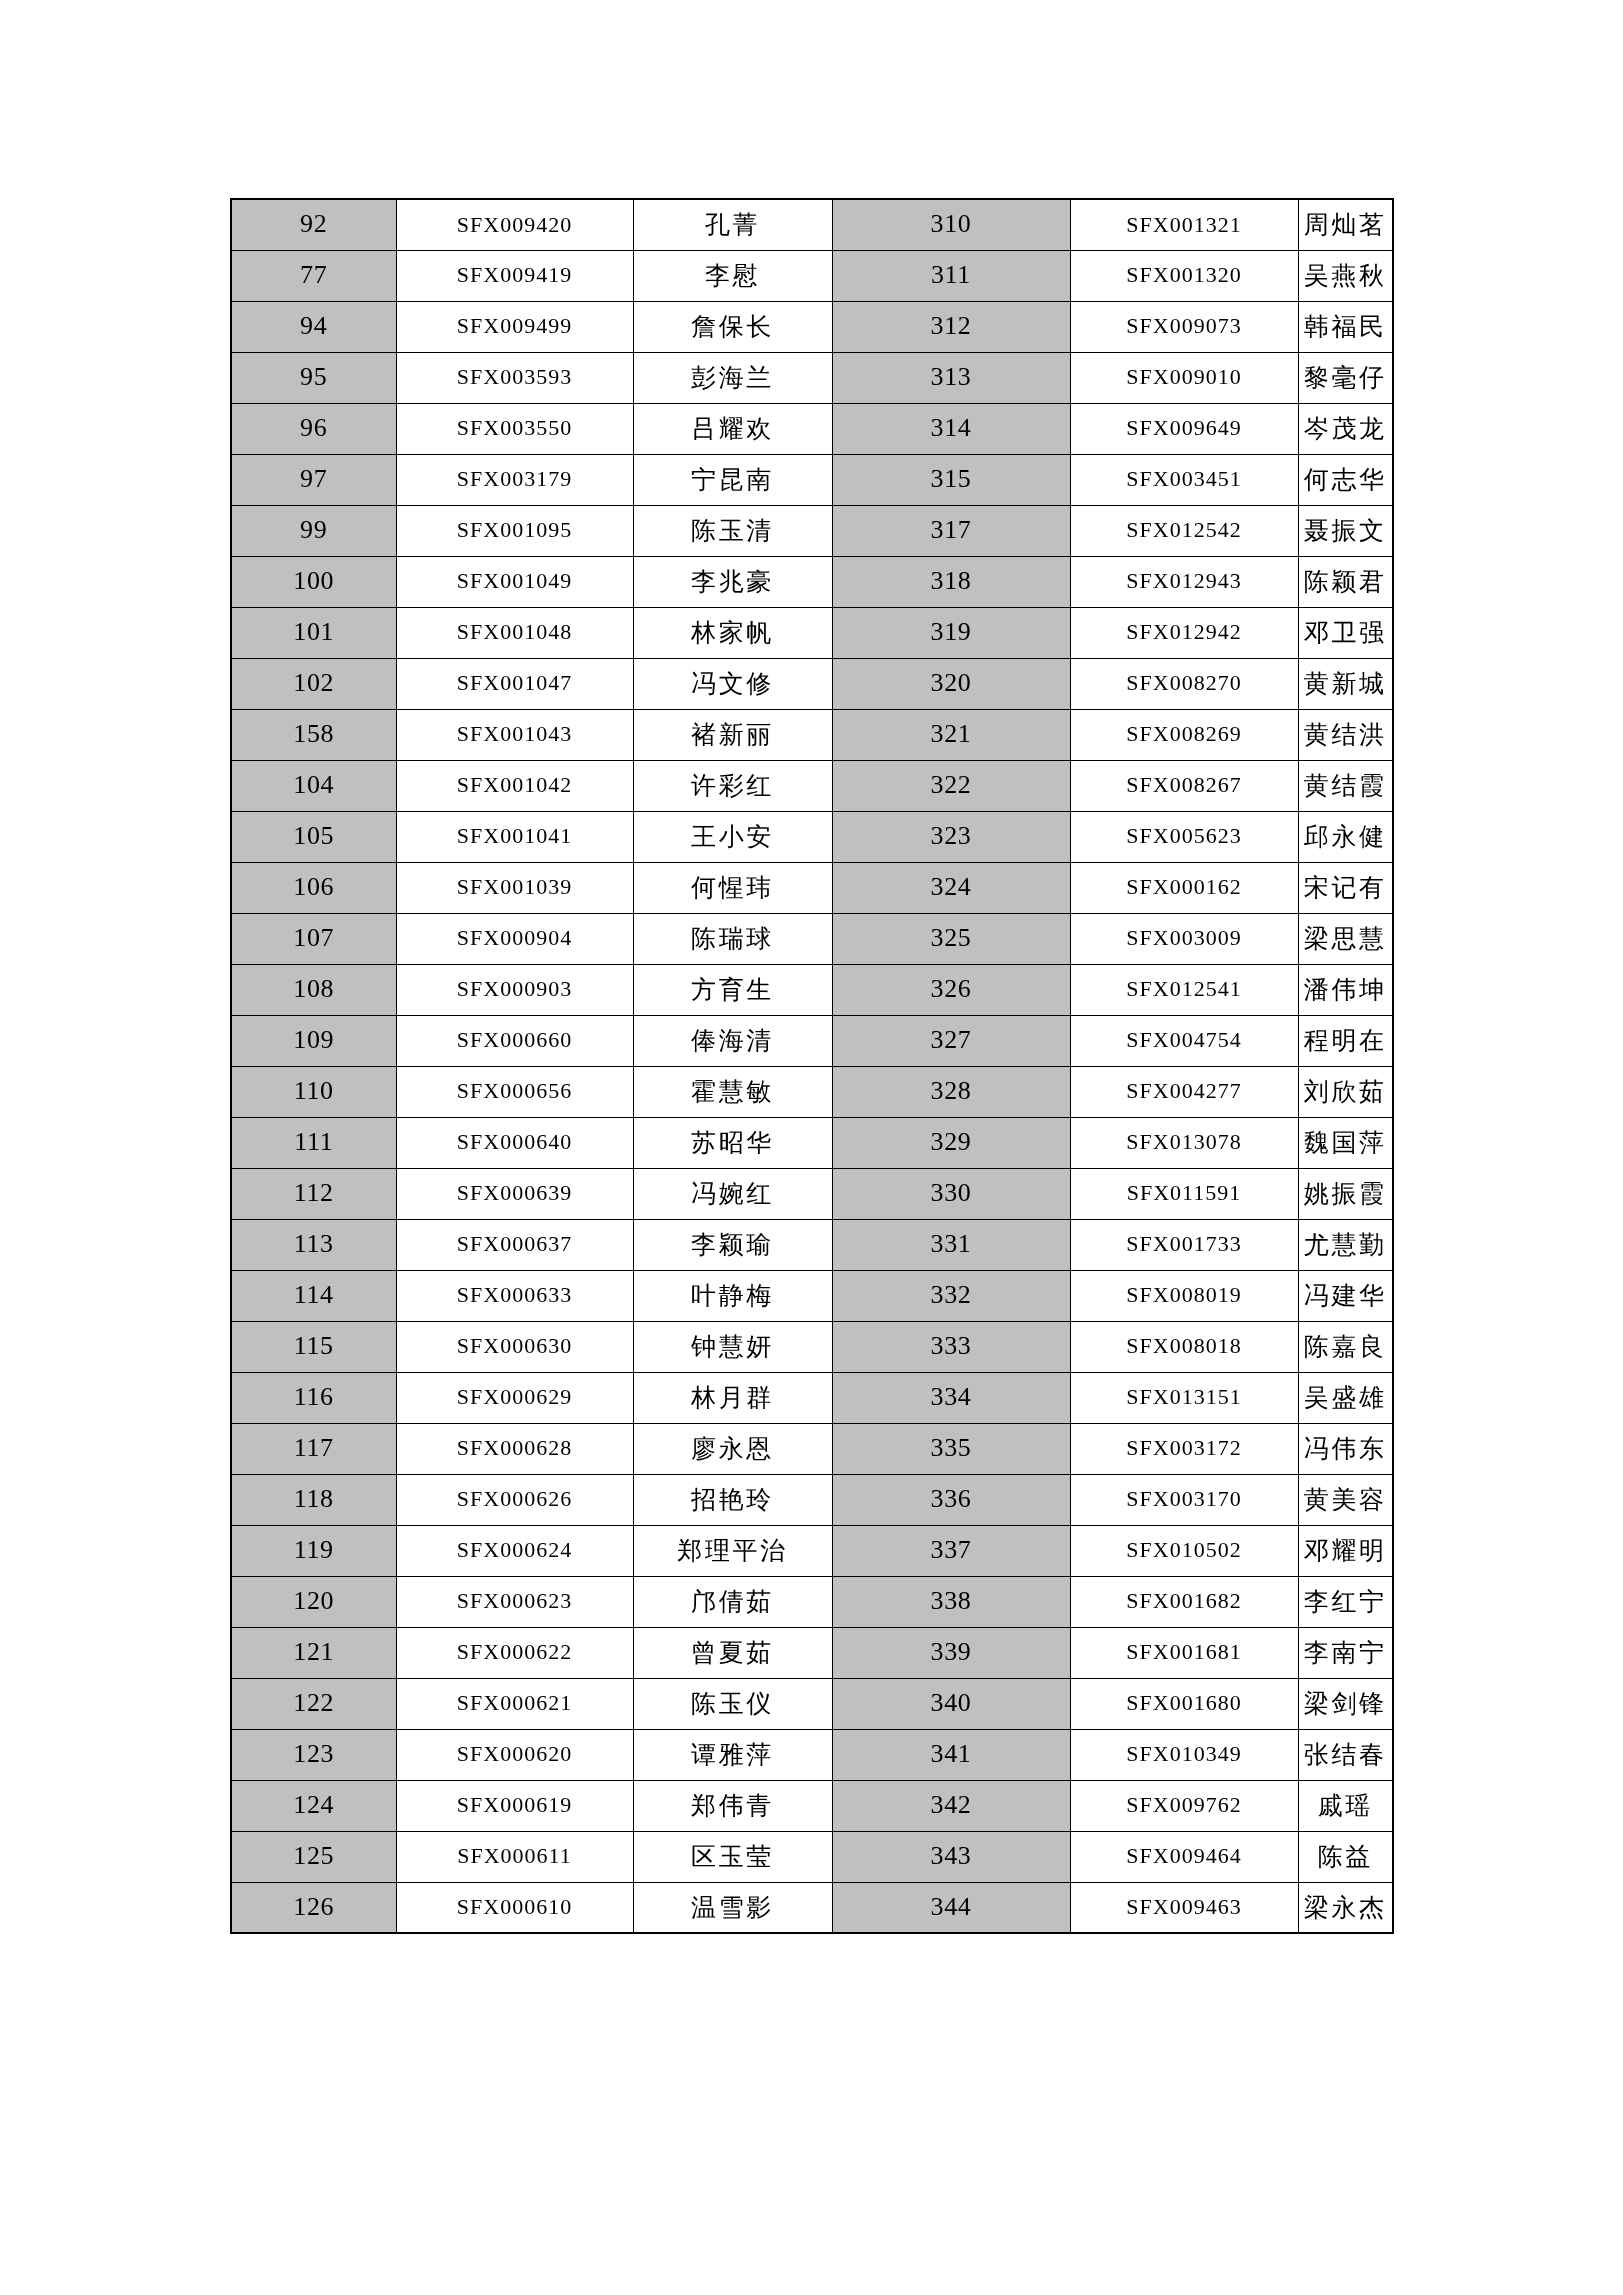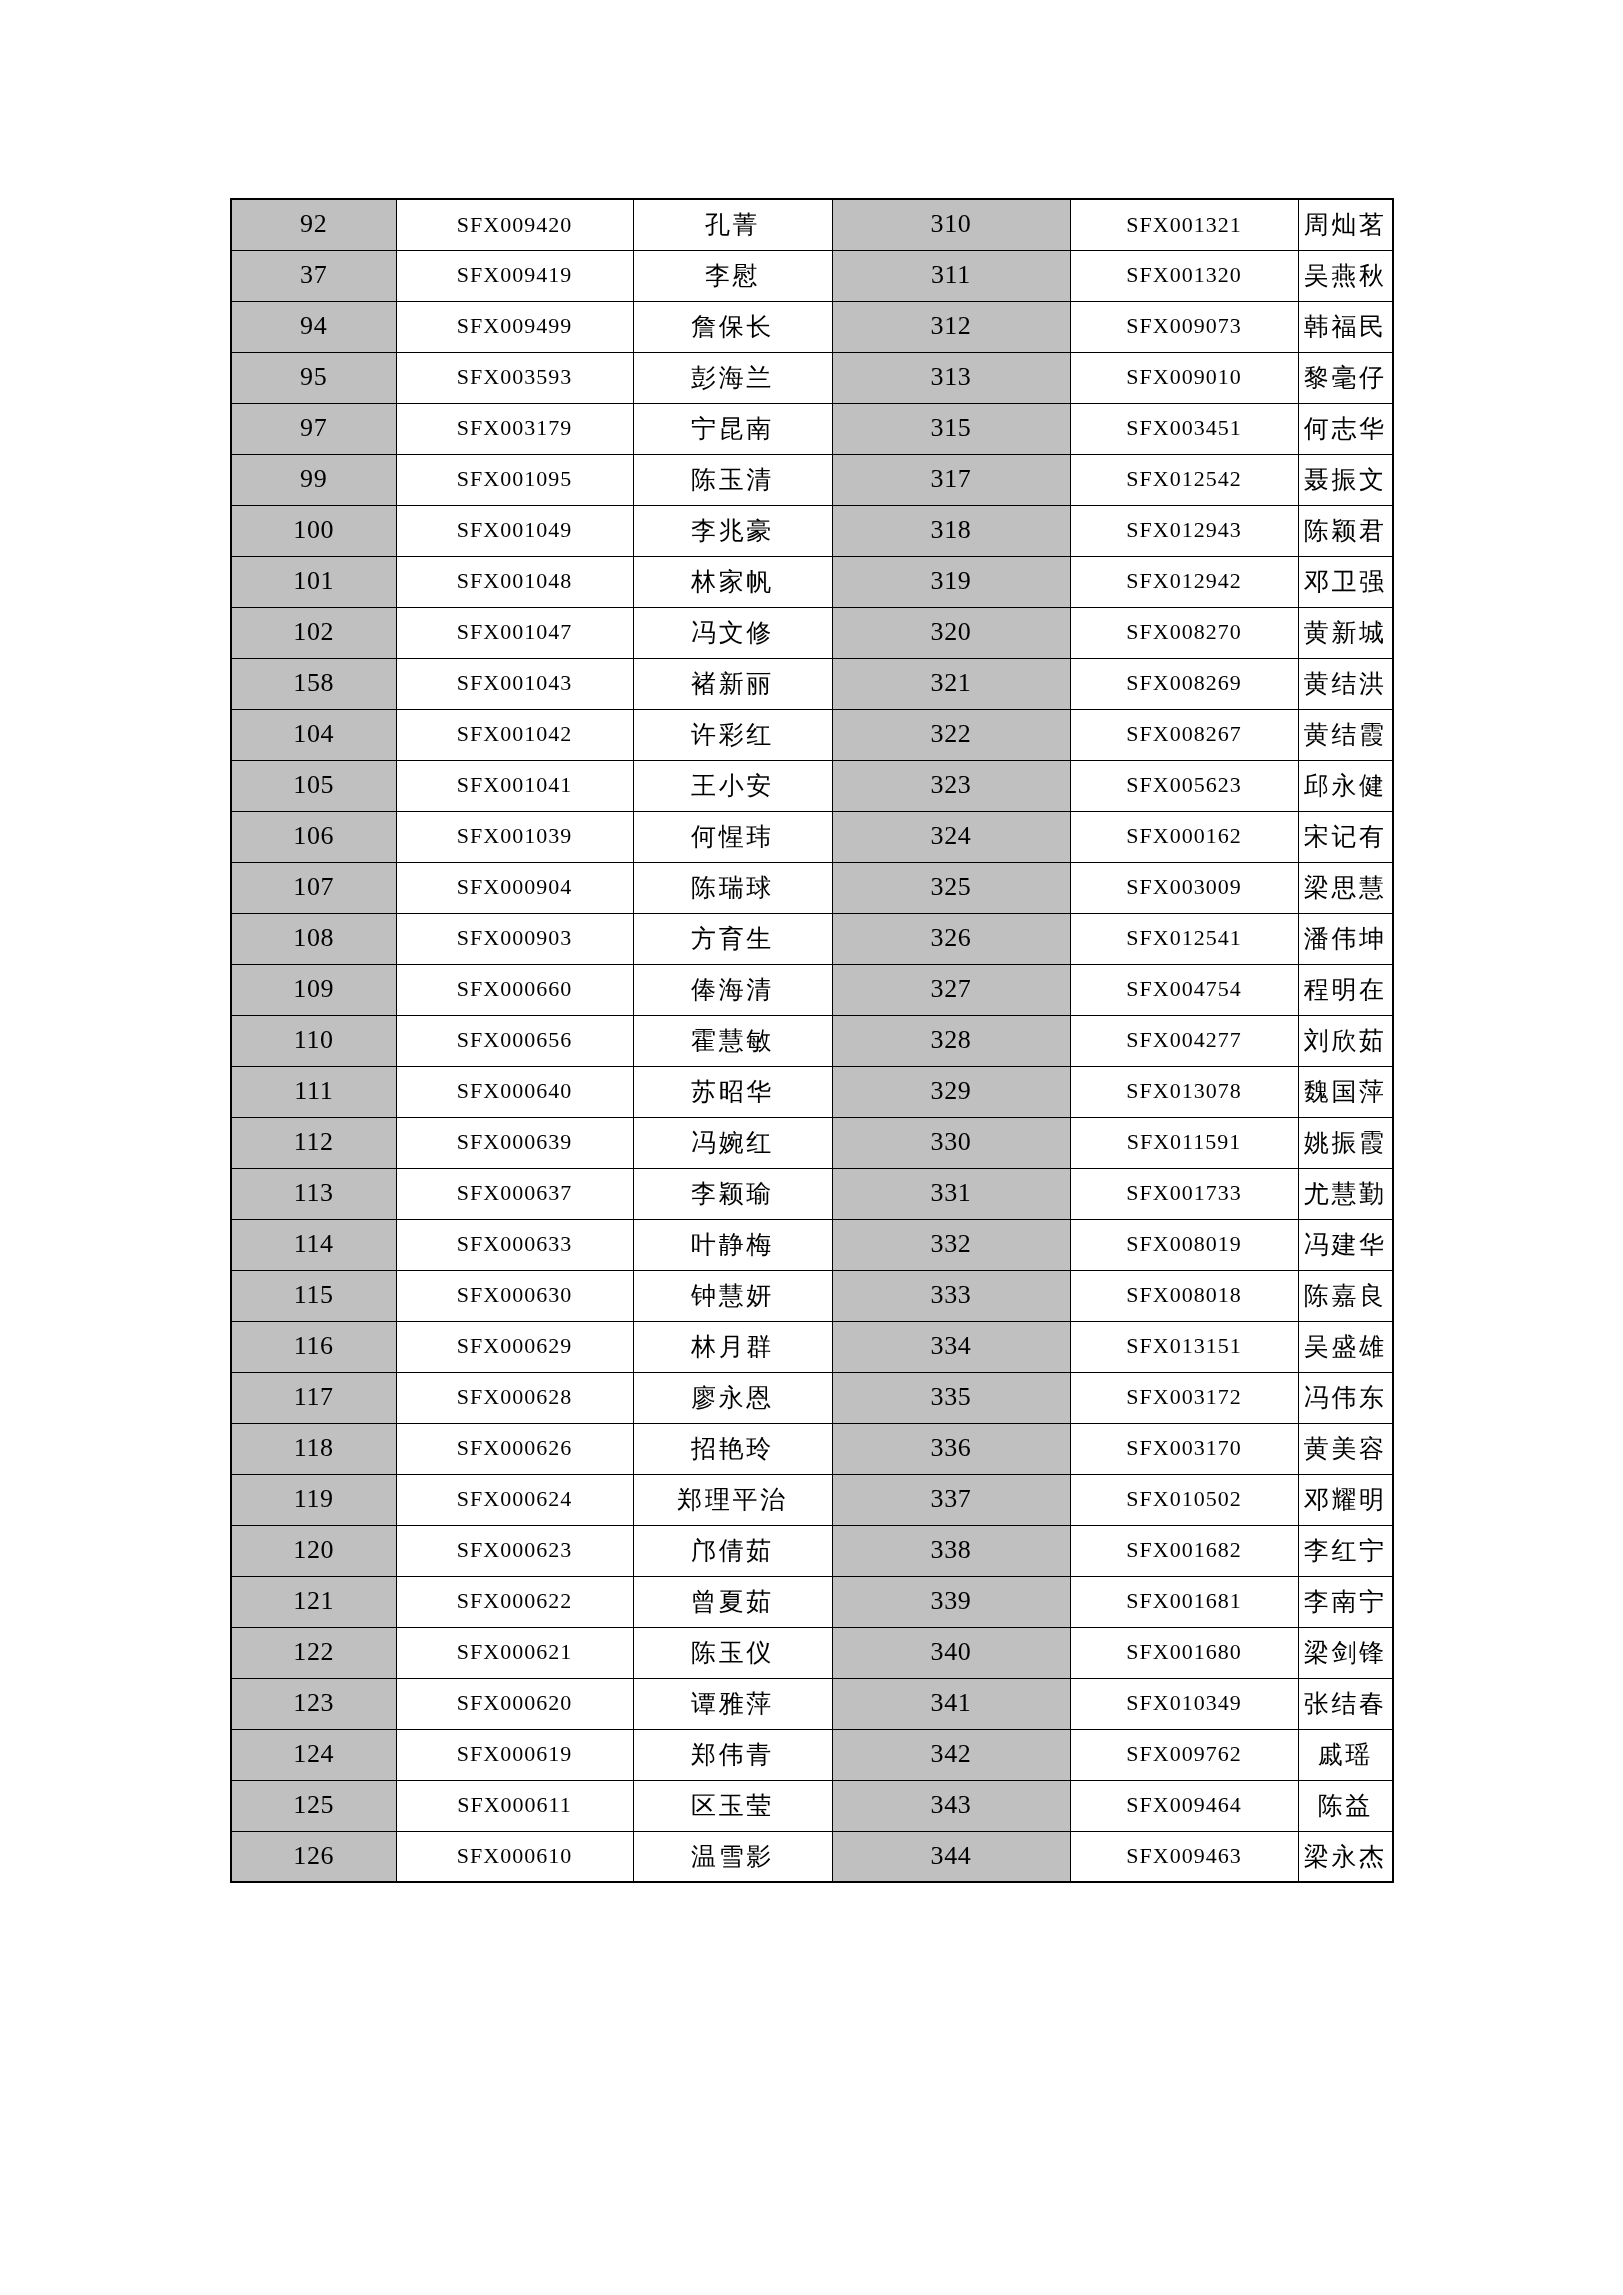--- a/index.html
+++ b/index.html
@@ -89,21 +89,21 @@
       <tbody id="roster-body">
           <tr>
             <td class="seq">92</td>
             <td class="code">SFX009420</td>
             <td class="name">孔菁</td>
             <td class="seq">310</td>
             <td class="code">SFX001321</td>
             <td class="name">周灿茗</td>
           </tr>
           <tr>
-            <td class="seq">37</td>
+            <td class="seq">77</td>
             <td class="code">SFX009419</td>
             <td class="name">李慰</td>
             <td class="seq">311</td>
             <td class="code">SFX001320</td>
             <td class="name">吴燕秋</td>
           </tr>
           <tr>
             <td class="seq">94</td>
             <td class="code">SFX009499</td>
             <td class="name">詹保长</td>
@@ -113,20 +113,28 @@
           </tr>
           <tr>
             <td class="seq">95</td>
             <td class="code">SFX003593</td>
             <td class="name">彭海兰</td>
             <td class="seq">313</td>
             <td class="code">SFX009010</td>
             <td class="name">黎毫仔</td>
           </tr>
           <tr>
+            <td class="seq">96</td>
+            <td class="code">SFX003550</td>
+            <td class="name">吕耀欢</td>
+            <td class="seq">314</td>
+            <td class="code">SFX009649</td>
+            <td class="name">岑茂龙</td>
+          </tr>
+          <tr>
             <td class="seq">97</td>
             <td class="code">SFX003179</td>
             <td class="name">宁昆南</td>
             <td class="seq">315</td>
             <td class="code">SFX003451</td>
             <td class="name">何志华</td>
           </tr>
           <tr>
             <td class="seq">99</td>
             <td class="code">SFX001095</td>

